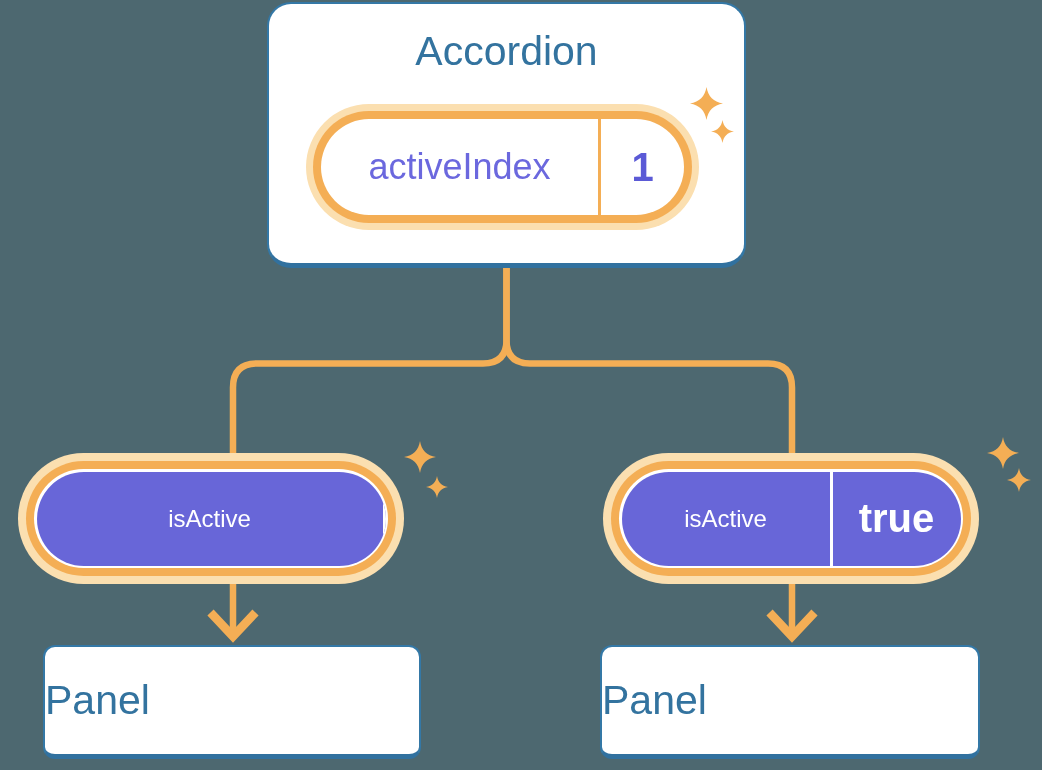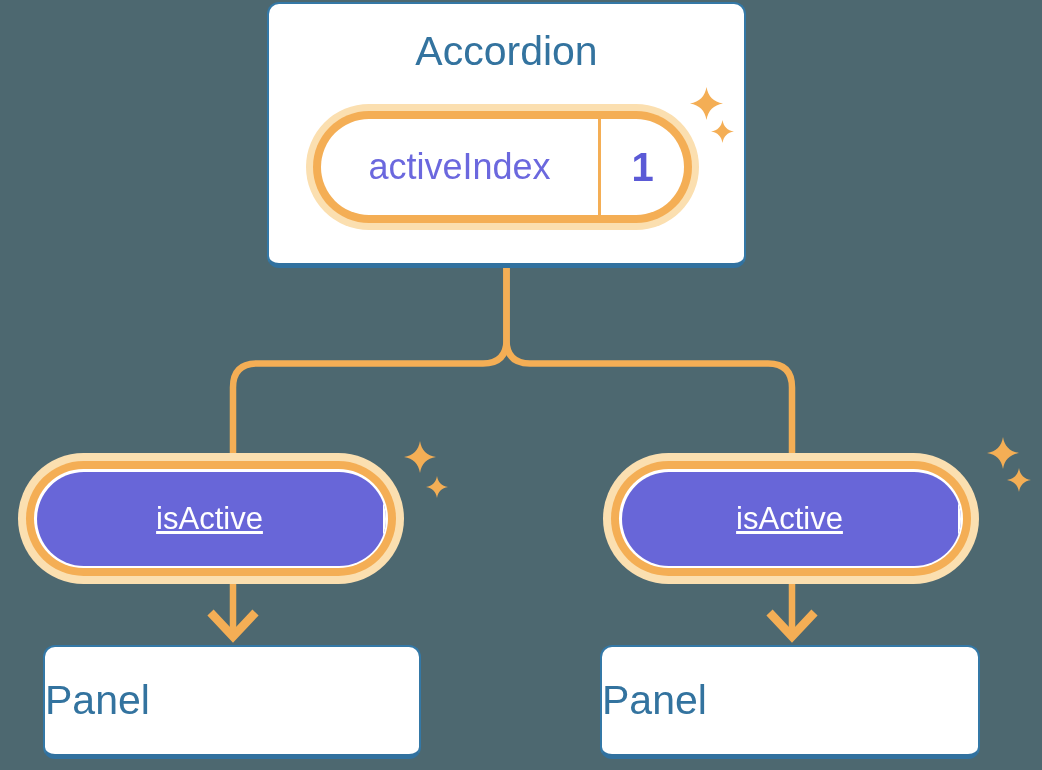--- a/index.html
+++ b/index.html
@@ -35,21 +35,21 @@
   
   .card {
     position: absolute;
     background: #ffffff;
     border: 2px solid var(--blueBorder, #3478A6);
     border-bottom: 5px solid var(--blueBorderDark, #31719F);
   }
   #root-card {
     left: 267px; top: 2px;
     width: 479px; height: 266px;
-    border-radius: 12px;
+    border-radius: 24px;
   }
   .card-title {
     margin-top: 24px;
     text-align: center;
     font-size: 41px;
     color: var(--blueText, #33739F);
   }
 
   
   .state-pill {
@@ -103,21 +103,21 @@
     border-radius: 999px;
     padding: 2.5px;
   }
   .prop-core {
     width: 100%; height: 100%;
     background: var(--purple, #6866D8);
     border-radius: 999px;
     display: flex;
     overflow: hidden;
   }
-  .prop-name { flex: 1; font-size: 31px; color: #ffffff; text-decoration: underline; }
+  .prop-name { flex: 1; font-size: 24px; color: #ffffff; }
   .prop-div  { width: 3px; background: #ffffff; }
   .prop-value { font-size: 40px; font-weight: bold; color: #ffffff; }
   #prop-left  .prop-value { width: 138px; }
   #prop-right .prop-value { width: 128px; }
 
   
   .panel {
     position: absolute;
     top: 645px;
     height: 114px;
@@ -191,20 +191,21 @@
     <path d="M12 0C13.1 6.9 17.1 10.9 24 12C17.1 13.1 13.1 17.1 12 24C10.9 17.1 6.9 13.1 0 12C6.9 10.9 10.9 6.9 12 0Z"></path>
   </svg>
 
   <div class="prop-pill" id="prop-right">
     <div class="prop-glow">
       <div class="prop-ring">
         <div class="prop-white">
           <div class="prop-core">
             <div class="cell prop-name">isActive</div>
             <div class="prop-div"></div>
+            <div class="cell prop-value">true</div>
           </div>
         </div>
       </div>
     </div>
   </div>
 
   <svg class="star" style="left:987px;top:437px" width="32" height="32" viewBox="0 0 24 24">
     <path d="M12 0C13.1 6.9 17.1 10.9 24 12C17.1 13.1 13.1 17.1 12 24C10.9 17.1 6.9 13.1 0 12C6.9 10.9 10.9 6.9 12 0Z"></path>
   </svg>
   <svg class="star" style="left:1007px;top:468px" width="24" height="24" viewBox="0 0 24 24">

